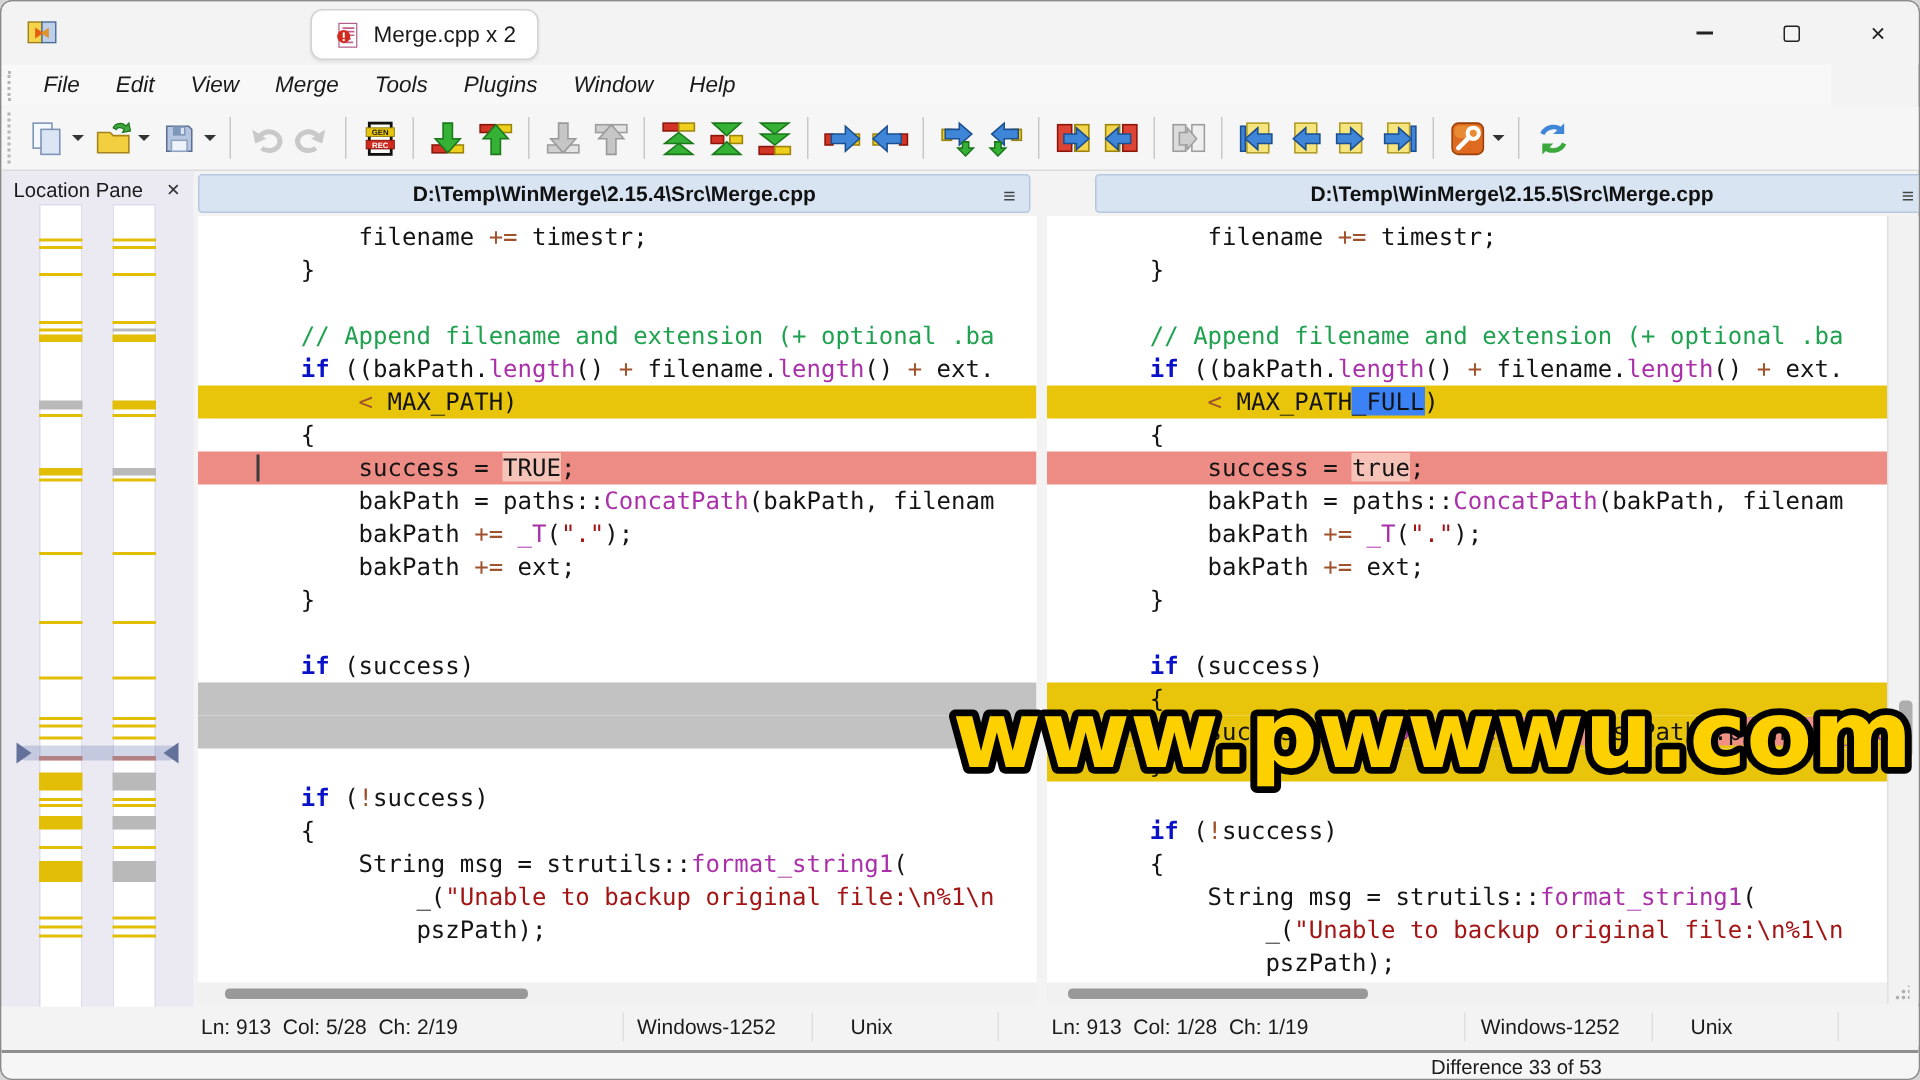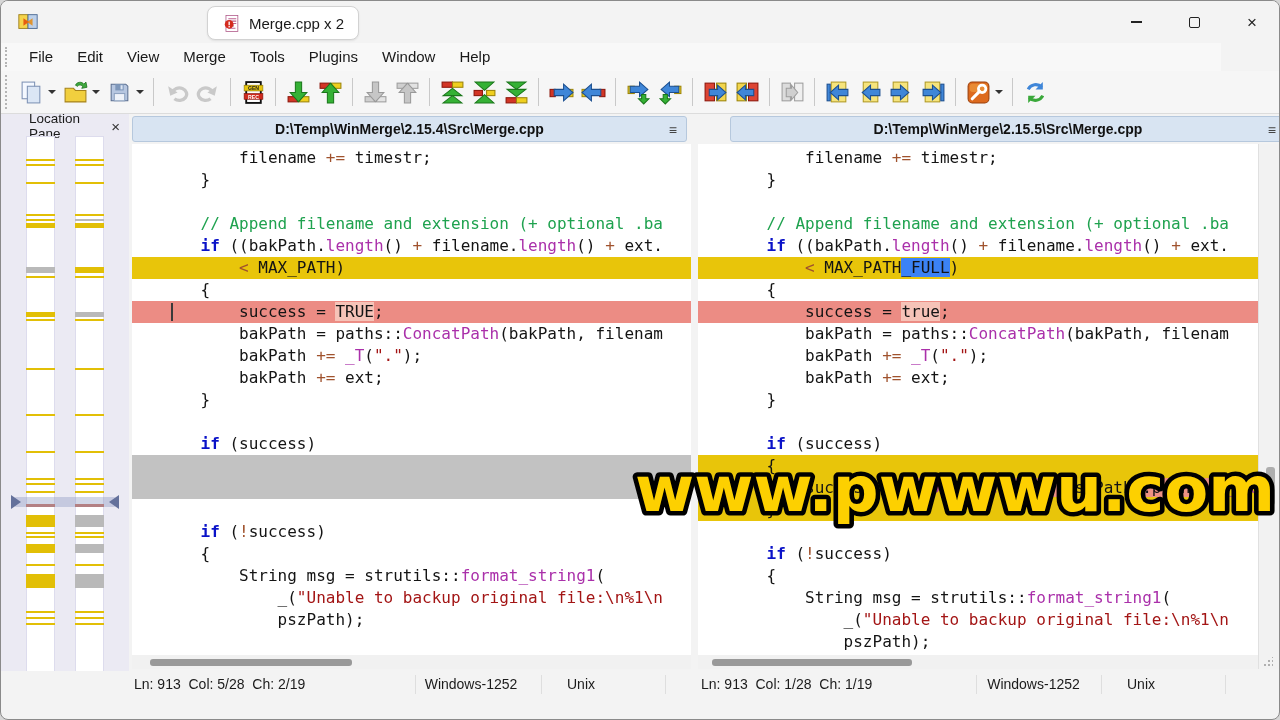--- a/index.html
+++ b/index.html
@@ -16,35 +16,35 @@
   #tab-2{left:206px;background:#fff;border:1px solid #d2d2d2;border-radius:8px;box-shadow:0 1px 2px rgba(0,0,0,.08);}
   .tab svg{flex:0 0 auto;}
   #win-controls{position:absolute;right:0;top:0;height:42px;display:flex;}
   .wc{width:58px;height:42px;display:flex;align-items:center;justify-content:center;color:#222;}
   .wc .bar{width:11px;height:1.5px;background:#222;}
   .wc .box{width:11px;height:11px;border:1.2px solid #222;border-radius:2px;}
   .wc .x{font-size:17px;line-height:1;}
 
   
   #menubar{position:absolute;left:0;top:42px;width:1220px;height:28px;background:#f8f8f8;
-           display:flex;align-items:center;padding-left:16px;}
+           display:flex;align-items:center;padding-left:16px;font-style:italic;}
   #menubar .grip,#toolbar .grip{position:absolute;left:4px;top:4px;bottom:4px;border-left:2px dotted #b5b5b5;}
   .mitem{padding:0 12px;font-size:15px;color:#191919;line-height:28px;}
 
   
   #toolbar{position:absolute;left:0;top:70px;width:1280px;height:43px;background:#f6f6f6;
            border-bottom:1px solid #dcdcdc;display:flex;align-items:center;padding-left:14px;}
   .tbtn{width:30px;height:32px;display:flex;align-items:center;justify-content:center;background:none;border:none;padding:0;margin:0 1px;}
   .tcaret{width:10px;height:32px;display:flex;align-items:center;justify-content:center;margin-right:2px;}
   .tcaret i{width:0;height:0;border-left:4px solid transparent;border-right:4px solid transparent;border-top:4px solid #333;}
   .tsep{width:1px;height:28px;background:#c9c9c9;margin:0 6px;}
 
   
   #location-pane{position:absolute;left:0;top:113px;width:128px;height:584px;background:#ebeaf3;}
-  #loc-header{position:absolute;left:0;top:0;width:128px;height:24px;display:flex;align-items:center;padding-left:20px;}
+  #loc-header{position:absolute;left:0;top:0;width:128px;height:24px;display:flex;align-items:center;}
   #loc-title{font-size:13.5px;color:#1b1b1b;padding-left:8px;flex:1;}
   #loc-close{font-size:15px;color:#333;padding-right:9px;}
   .loc-col{position:absolute;top:22px;height:553px;width:29px;background:#fff;border:1px solid #dddced;}
   #loc-col-l{left:25px;} #loc-col-r{left:74px;}
   .stripe{position:absolute;width:29px;}
   #loc-marker{position:absolute;left:12px;top:383px;width:104px;height:10px;
               background:rgba(125,140,185,.35);border-radius:4px;}
   #loc-marker .tri-l{position:absolute;left:-2px;top:-2px;width:0;height:0;
       border-top:7px solid transparent;border-bottom:7px solid transparent;border-left:10px solid #64719b;}
   #loc-marker .tri-r{position:absolute;right:-2px;top:-2px;width:0;height:0;
@@ -506,18 +506,21 @@
     <span style="left:980px;width:105px;text-align:center;">Windows-1252</span>
     <span style="left:1105px;width:70px;text-align:center;">Unix</span>
     <div class="st-sep" style="left:414px;"></div>
     <div class="st-sep" style="left:540px;"></div>
     <div class="st-sep" style="left:664px;"></div>
     <div class="st-sep" style="left:975px;"></div>
     <div class="st-sep" style="left:1100px;"></div>
     <div class="st-sep" style="left:1224px;"></div>
   </div>
 
+  <div id="status2">
+    <span id="diff-count">Difference 33 of 53</span>
+  </div>
 
   <svg id="watermark" viewBox="0 0 652 100">
     <text x="326" y="66" text-anchor="middle" font-family="DejaVu Sans, sans-serif" font-size="62" font-weight="bold" fill="#fdd000" stroke="#000" stroke-width="9" paint-order="stroke" stroke-linejoin="round" textLength="640" lengthAdjust="spacingAndGlyphs">www.pwwwu.com</text>
   </svg>
 
 </div>
 
 </body></html>

